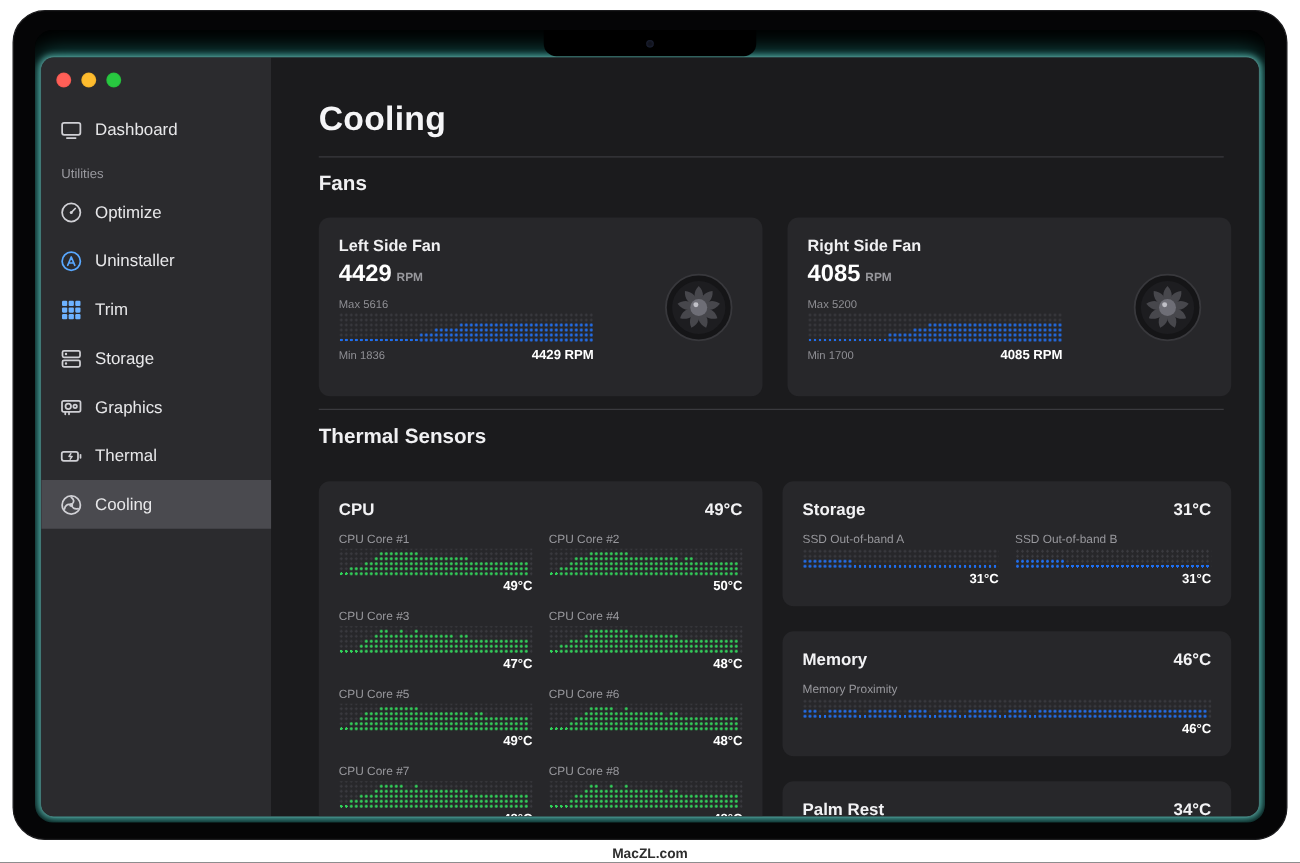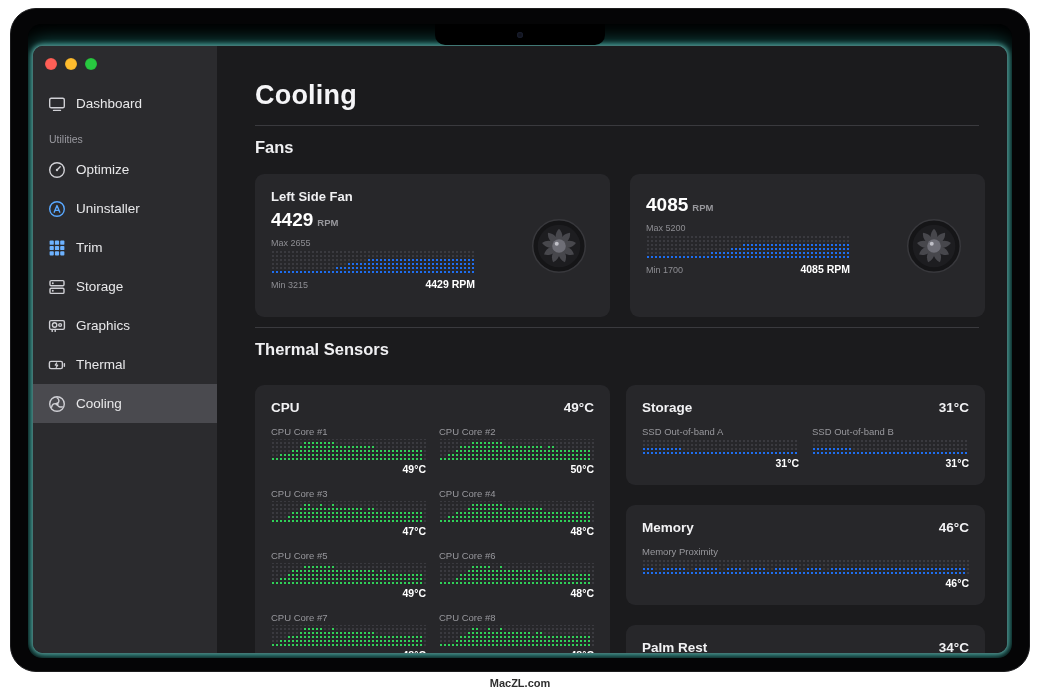--- a/index.html
+++ b/index.html
@@ -163,21 +163,21 @@
           </nav>
       </aside>
       <main class="main">
         <h1 class="title">Cooling</h1>
         <div class="rule"></div>
         <h2 class="sec">Fans</h2>
         <div class="fan-row">
             <div class="fan-card">
               <div class="fan-name">Left Side Fan</div>
               <div class="fan-rpm"><span class="num">4429</span><span class="unit">RPM</span></div>
-              <div class="max">Max 2655</div>
+              <div class="max">Max 5616</div>
               <div class="chart" style="height: 24px; width: 204px;">
                 <i style="height: 4px; background-image: radial-gradient(circle, rgb(30, 110, 240) 1.05px, rgba(0, 0, 0, 0) 1.2px);"></i>
                 <i style="height: 4px; background-image: radial-gradient(circle, rgb(30, 110, 240) 1.05px, rgba(0, 0, 0, 0) 1.2px);"></i>
                 <i style="height: 4px; background-image: radial-gradient(circle, rgb(30, 110, 240) 1.05px, rgba(0, 0, 0, 0) 1.2px);"></i>
                 <i style="height: 4px; background-image: radial-gradient(circle, rgb(30, 110, 240) 1.05px, rgba(0, 0, 0, 0) 1.2px);"></i>
                 <i style="height: 4px; background-image: radial-gradient(circle, rgb(30, 110, 240) 1.05px, rgba(0, 0, 0, 0) 1.2px);"></i>
                 <i style="height: 4px; background-image: radial-gradient(circle, rgb(30, 110, 240) 1.05px, rgba(0, 0, 0, 0) 1.2px);"></i>
                 <i style="height: 4px; background-image: radial-gradient(circle, rgb(30, 110, 240) 1.05px, rgba(0, 0, 0, 0) 1.2px);"></i>
                 <i style="height: 4px; background-image: radial-gradient(circle, rgb(30, 110, 240) 1.05px, rgba(0, 0, 0, 0) 1.2px);"></i>
                 <i style="height: 4px; background-image: radial-gradient(circle, rgb(30, 110, 240) 1.05px, rgba(0, 0, 0, 0) 1.2px);"></i>
@@ -218,40 +218,41 @@
                 <i style="height: 16px; background-image: radial-gradient(circle, rgb(30, 110, 240) 1.05px, rgba(0, 0, 0, 0) 1.2px);"></i>
                 <i style="height: 16px; background-image: radial-gradient(circle, rgb(30, 110, 240) 1.05px, rgba(0, 0, 0, 0) 1.2px);"></i>
                 <i style="height: 16px; background-image: radial-gradient(circle, rgb(30, 110, 240) 1.05px, rgba(0, 0, 0, 0) 1.2px);"></i>
                 <i style="height: 16px; background-image: radial-gradient(circle, rgb(30, 110, 240) 1.05px, rgba(0, 0, 0, 0) 1.2px);"></i>
                 <i style="height: 16px; background-image: radial-gradient(circle, rgb(30, 110, 240) 1.05px, rgba(0, 0, 0, 0) 1.2px);"></i>
                 <i style="height: 16px; background-image: radial-gradient(circle, rgb(30, 110, 240) 1.05px, rgba(0, 0, 0, 0) 1.2px);"></i>
                 <i style="height: 16px; background-image: radial-gradient(circle, rgb(30, 110, 240) 1.05px, rgba(0, 0, 0, 0) 1.2px);"></i>
                 <i style="height: 16px; background-image: radial-gradient(circle, rgb(30, 110, 240) 1.05px, rgba(0, 0, 0, 0) 1.2px);"></i>
               </div>
               <div class="minrow">
-                <span class="min">Min 3215</span>
+                <span class="min">Min 1836</span>
                 <span class="cur">4429 RPM</span>
               </div>
               <span class="fan-visual"><svg viewBox="0 0 64 64" width="58" height="58">
                   <circle cx="32" cy="32" r="29" fill="#151517" stroke="#38383c" stroke-width="1.6"></circle>
                   <circle cx="32" cy="32" r="23.5" fill="#1d1d20"></circle>
                   <path d="M32 13 C37 18 37 25 32 29.5 C27 25 27 18 32 13Z" fill="#47474c" transform="rotate(0 32 32)"></path>
                   <path d="M32 13 C37 18 37 25 32 29.5 C27 25 27 18 32 13Z" fill="#47474c" transform="rotate(40 32 32)"></path>
                   <path d="M32 13 C37 18 37 25 32 29.5 C27 25 27 18 32 13Z" fill="#47474c" transform="rotate(80 32 32)"></path>
                   <path d="M32 13 C37 18 37 25 32 29.5 C27 25 27 18 32 13Z" fill="#47474c" transform="rotate(120 32 32)"></path>
                   <path d="M32 13 C37 18 37 25 32 29.5 C27 25 27 18 32 13Z" fill="#47474c" transform="rotate(160 32 32)"></path>
                   <path d="M32 13 C37 18 37 25 32 29.5 C27 25 27 18 32 13Z" fill="#47474c" transform="rotate(200 32 32)"></path>
                   <path d="M32 13 C37 18 37 25 32 29.5 C27 25 27 18 32 13Z" fill="#47474c" transform="rotate(240 32 32)"></path>
                   <path d="M32 13 C37 18 37 25 32 29.5 C27 25 27 18 32 13Z" fill="#47474c" transform="rotate(280 32 32)"></path>
                   <path d="M32 13 C37 18 37 25 32 29.5 C27 25 27 18 32 13Z" fill="#47474c" transform="rotate(320 32 32)"></path>
                   <circle cx="32" cy="32" r="7.5" fill="#6e6e76"></circle>
                   <circle cx="29.5" cy="29.5" r="2.2" fill="#c0c0c7"></circle>
                 </svg></span>
             </div>
             <div class="fan-card">
+              <div class="fan-name">Right Side Fan</div>
               <div class="fan-rpm"><span class="num">4085</span><span class="unit">RPM</span></div>
               <div class="max">Max 5200</div>
               <div class="chart" style="height: 24px; width: 204px;">
                 <i style="height: 4px; background-image: radial-gradient(circle, rgb(30, 110, 240) 1.05px, rgba(0, 0, 0, 0) 1.2px);"></i>
                 <i style="height: 4px; background-image: radial-gradient(circle, rgb(30, 110, 240) 1.05px, rgba(0, 0, 0, 0) 1.2px);"></i>
                 <i style="height: 4px; background-image: radial-gradient(circle, rgb(30, 110, 240) 1.05px, rgba(0, 0, 0, 0) 1.2px);"></i>
                 <i style="height: 4px; background-image: radial-gradient(circle, rgb(30, 110, 240) 1.05px, rgba(0, 0, 0, 0) 1.2px);"></i>
                 <i style="height: 4px; background-image: radial-gradient(circle, rgb(30, 110, 240) 1.05px, rgba(0, 0, 0, 0) 1.2px);"></i>
                 <i style="height: 4px; background-image: radial-gradient(circle, rgb(30, 110, 240) 1.05px, rgba(0, 0, 0, 0) 1.2px);"></i>
                 <i style="height: 4px; background-image: radial-gradient(circle, rgb(30, 110, 240) 1.05px, rgba(0, 0, 0, 0) 1.2px);"></i>

